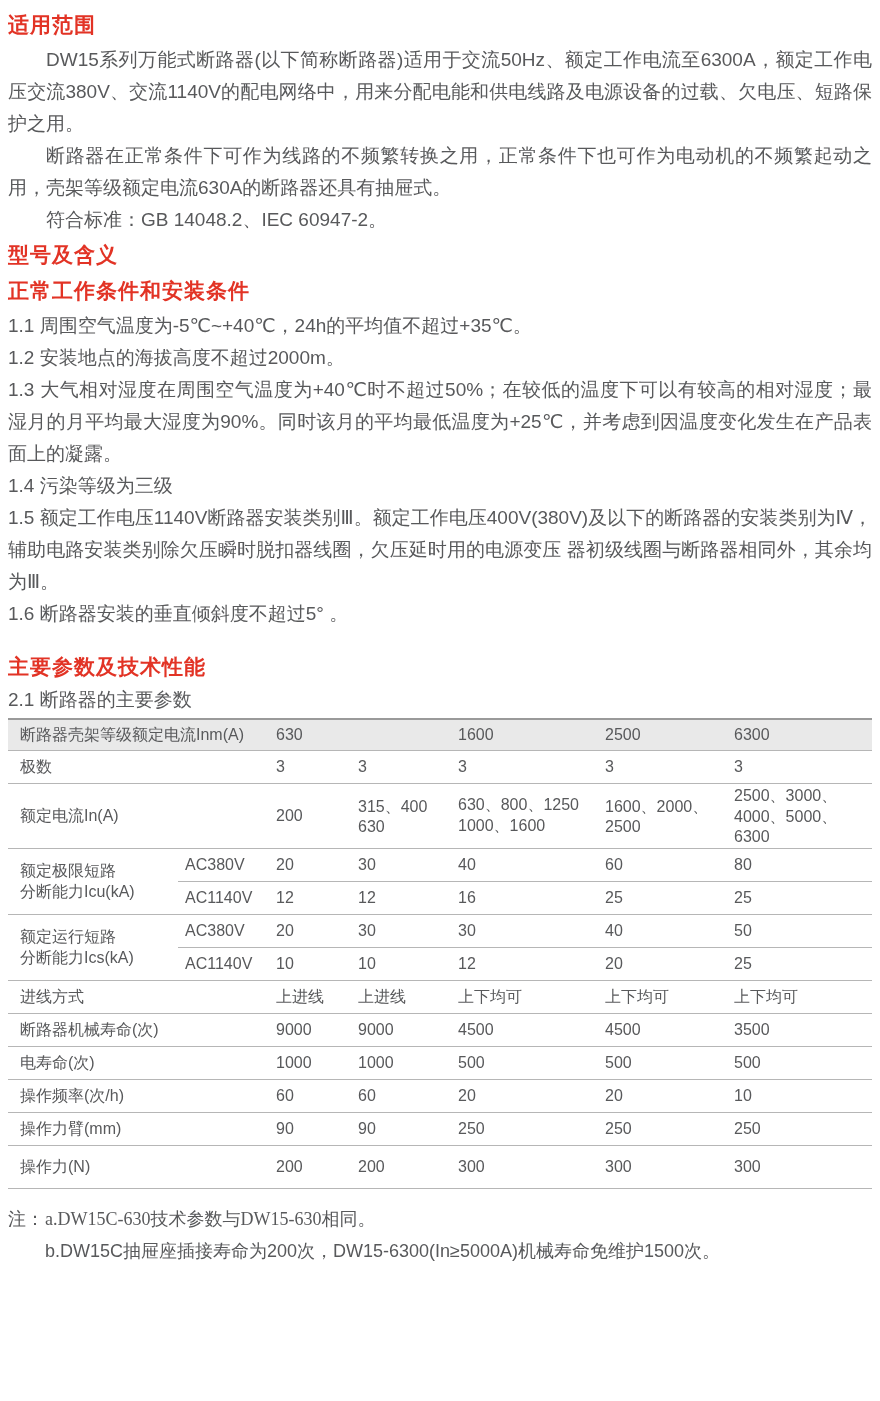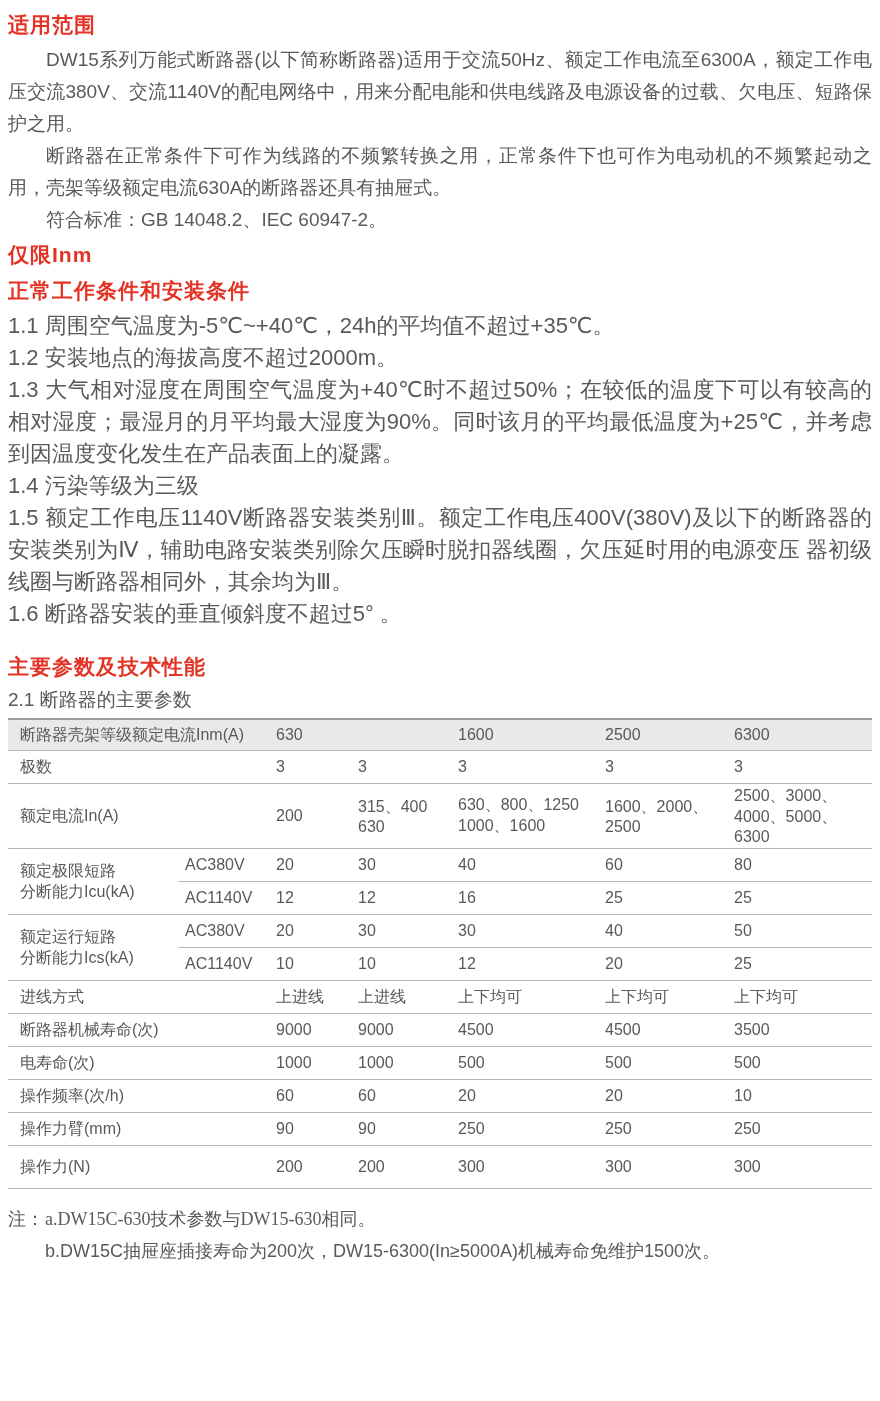--- a/index.html
+++ b/index.html
@@ -37,21 +37,21 @@
     font-size:21px;line-height:24px;color:var(--txt);letter-spacing:1px;
   }
   .vline{position:absolute;width:1px;background:#a2a2a2;}
   .hline{position:absolute;height:1px;background:#a2a2a2;}
   .dlabel{
     position:absolute;left:225px;transform:translateY(-50%);
     font-size:19px;white-space:nowrap;
   }
 
   
-  .cond p{font-size:22px;line-height:32px;margin:0;text-align:justify;}
+  .cond p{font-size:19px;line-height:32px;margin:0;text-align:justify;}
 
   .subtitle{font-size:19px;line-height:28px;margin:2px 0 0 0;}
 
   
   table.params{
     width:864px;border-collapse:collapse;table-layout:fixed;
     margin-top:4px;font-size:16px;color:var(--txt);
     border-top:2px solid var(--line-dark);
     border-bottom:1px solid var(--line);
   }
@@ -77,21 +77,21 @@
 </head>
 <body>
 
 <div class="page">
 
   <h1 class="sec">适用范围</h1>
   <p class="body indent">DW15系列万能式断路器(以下简称断路器)适用于交流50Hz、额定工作电流至6300A，额定工作电压交流380V、交流1140V的配电网络中，用来分配电能和供电线路及电源设备的过载、欠电压、短路保护之用。</p>
   <p class="body indent">断路器在正常条件下可作为线路的不频繁转换之用，正常条件下也可作为电动机的不频繁起动之用，壳架等级额定电流630A的断路器还具有抽屉式。</p>
   <p class="body indent">符合标准：GB 14048.2、IEC 60947-2。</p>
 
-  <h1 class="sec">仅限Inm</h1>
+  <h1 class="sec">型号及含义</h1>
 
 
   <h1 class="sec">正常工作条件和安装条件</h1>
   <div class="cond">
     <p>1.1 周围空气温度为-5℃~+40℃，24h的平均值不超过+35℃。</p>
     <p>1.2 安装地点的海拔高度不超过2000m。</p>
     <p>1.3 大气相对湿度在周围空气温度为+40℃时不超过50%；在较低的温度下可以有较高的相对湿度；最湿月的月平均最大湿度为90%。同时该月的平均最低温度为+25℃，并考虑到因温度变化发生在产品表面上的凝露。</p>
     <p>1.4 污染等级为三级</p>
     <p>1.5 额定工作电压1140V断路器安装类别Ⅲ。额定工作电压400V(380V)及以下的断路器的安装类别为Ⅳ，辅助电路安装类别除欠压瞬时脱扣器线圈，欠压延时用的电源变压 器初级线圈与断路器相同外，其余均为Ⅲ。</p>
     <p>1.6 断路器安装的垂直倾斜度不超过5° 。</p>

